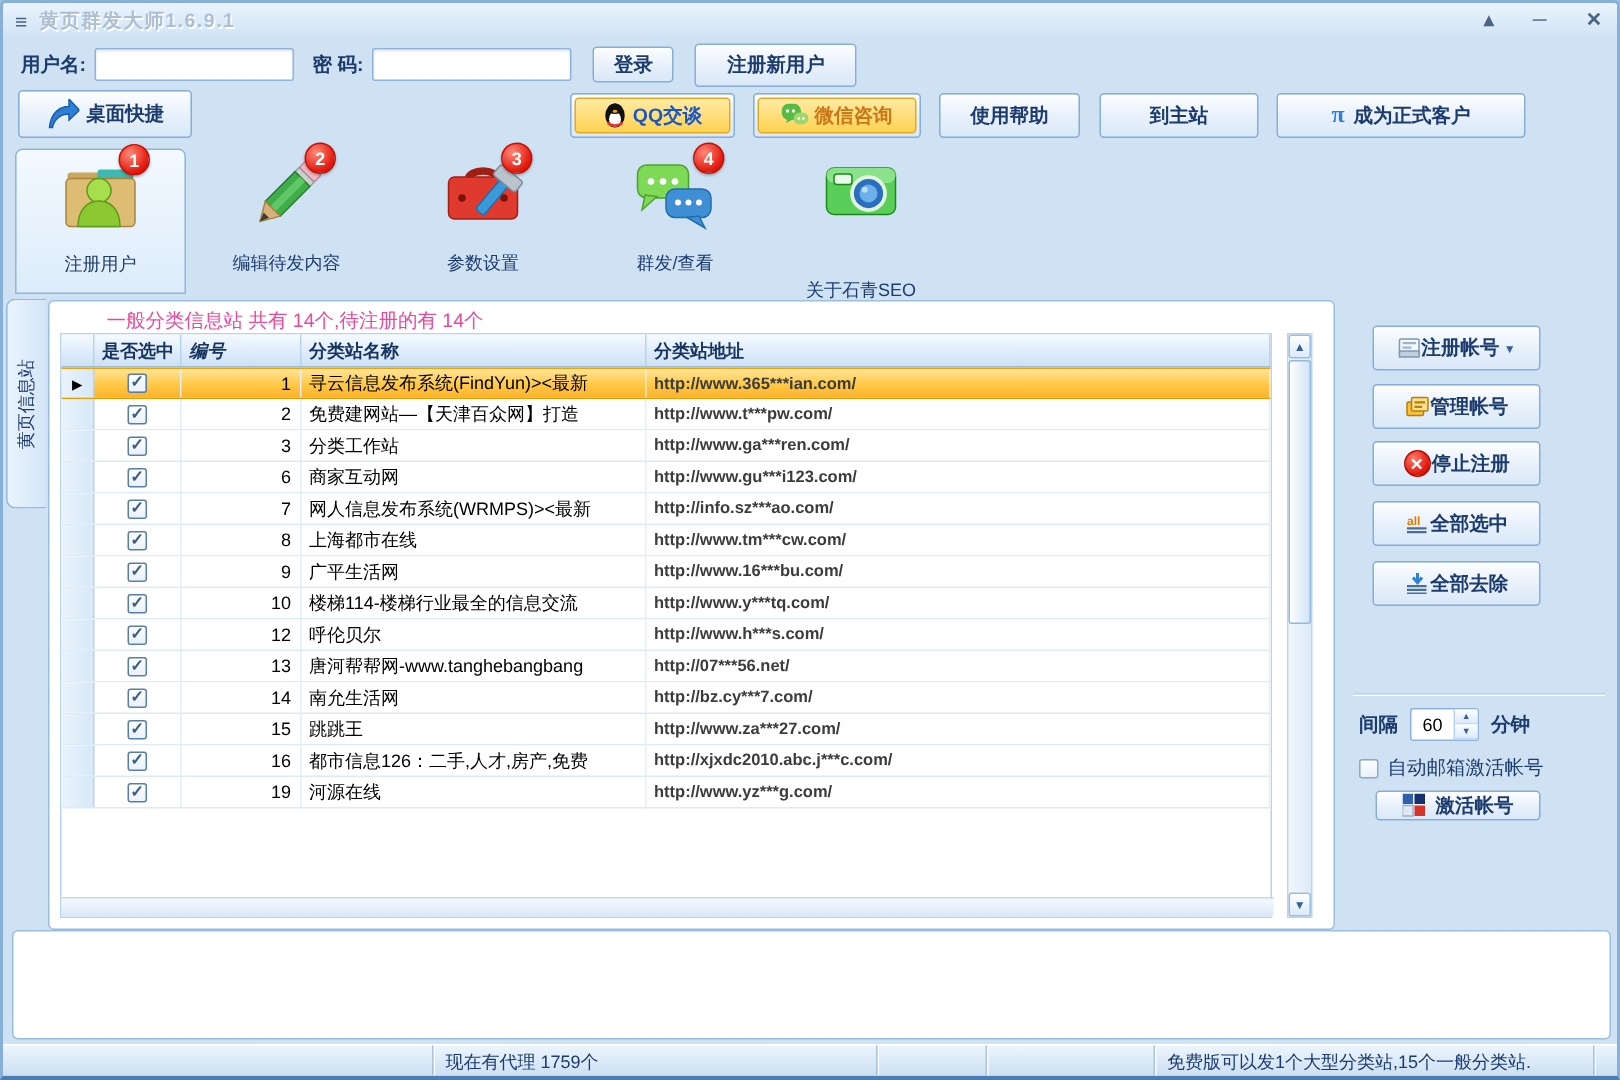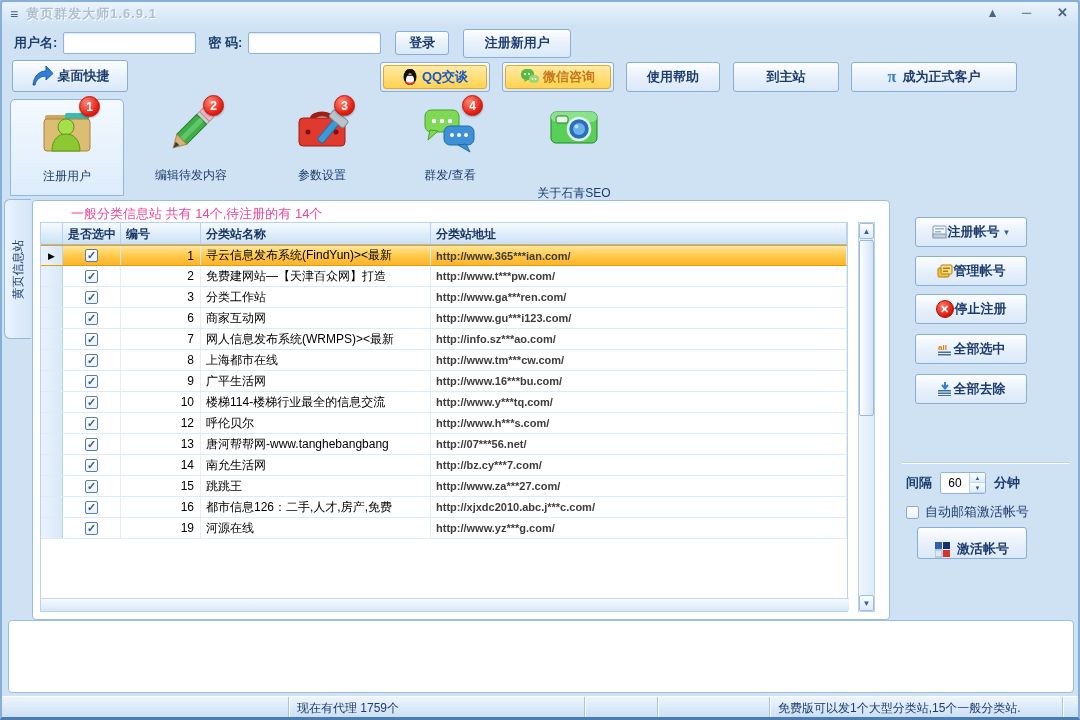--- a/index.html
+++ b/index.html
@@ -65,21 +65,21 @@
 
   
   .mainpanel { position:absolute; left:30px; top:198px; width:858px; height:420px;
                background:#fff; border:1px solid #9cbede; border-radius:4px; }
   .grouplabel { position:absolute; left:10px; top:4px; font-size:13px; color:#ec4899;margin-left:28px; }
   .grid { position:absolute; left:7px; top:21px; width:808px; height:390px; border:1px solid #b9d3ec; background:#fff; }
   .thead { display:flex; height:22px; background:linear-gradient(#f5faff,#dcebfa 60%,#cde1f4);
            border-bottom:1px solid #9cbede; }
   .thead .hc { font-size:12px; font-weight:bold; color:#17345f; padding:3px 0 0 5px; overflow:hidden;
                white-space:nowrap; border-right:1px solid #b9d3ec; }
-  .c-ind { width:22px; flex:none; } .c-chk { width:58px; flex:none; } .c-num { width:80px; flex:none; }
+  .c-ind { width:22px; flex:none; } .c-chk { width:58px; flex:none; } .c-num { width:80px; flex:none;font-style:italic; }
   .c-nm { width:230px; flex:none; } .c-url { flex:1; }
   .trow { display:flex; height:21px; border-bottom:1px solid #dcebf8; background:#fff; }
   .trow .c { overflow:hidden; white-space:nowrap; border-right:1px solid #e3eef9; display:flex; align-items:center; }
   .trow .ind { width:22px; flex:none; justify-content:center; font-size:9px; color:#000;
                background:linear-gradient(90deg,#eaf3fc,#d8e8f7); border-right:1px solid #b9d3ec; }
   .trow .chk { width:58px; flex:none; justify-content:center; }
   .trow .num { width:80px; flex:none; justify-content:flex-end; padding-right:6px; font-size:12px; color:#000; }
   .trow .nm { width:230px; flex:none; padding-left:5px; font-size:12px; color:#000; }
   .trow .url { flex:1; padding-left:5px; font-size:11px; font-weight:bold; color:#3c3c3c; }
   .trow.sel { background:linear-gradient(#ffe59a,#ffc845 55%,#fcb22d); border-top:1px solid #efa30b; border-bottom:1px solid #e89c00; }
@@ -108,21 +108,21 @@
   .rp-div { position:absolute; left:10px; top:262px; width:168px; height:1px; background:#b9d3ec; box-shadow:0 1px 0 #fff; }
   .interval-row { position:absolute; left:14px; top:272px; display:flex; align-items:center; font-size:13px; font-weight:bold; color:#1d3c6e; }
   .spinbox { display:inline-flex; margin:0 8px; border:1px solid #8fb3da; background:#fff; height:22px; border-radius:2px; }
   .spinval { width:28px; text-align:center; font-size:12px; color:#000; font-weight:normal; line-height:20px; }
   .spinbtns { display:flex; flex-direction:column; width:16px; border-left:1px solid #b9d3ec; }
   .spinbtns span { flex:1; font-size:6px; color:#35609c; background:linear-gradient(#fdfeff,#dceafa);
                    display:flex; align-items:center; justify-content:center; border-bottom:1px solid #c4d9ee; }
   .autoemail-row { position:absolute; left:14px; top:303px; display:flex; align-items:center; gap:6px;
                    font-size:13px; color:#1d3c6e; }
   .ucheck { width:13px; height:13px; border:1px solid #93a8c0; background:linear-gradient(#fdfeff,#e9f1f9); border-radius:2px; }
-  .btn-activate { position:absolute; left:25px; top:327px; width:110px; height:32px; gap:6px;align-items:flex-end; }
+  .btn-activate { position:absolute; left:25px; top:327px; width:110px; height:20px; gap:6px; }
 
   
   .bottompanel { position:absolute; left:6px; top:618px; width:1066px; height:73px;
                  background:#fff; border:1px solid #9cbede; border-radius:4px; }
   .statusbar { position:absolute; left:0; top:694px; width:100%; height:23px;
                background:linear-gradient(#ecf5fd,#c9def2); border-top:1px solid #fff; display:flex; }
   .seg { height:100%; border-right:1px solid #a8c4e0; box-shadow:1px 0 0 #fff; display:flex; align-items:center;
          font-size:12px; color:#1d3c6e; padding-left:8px; white-space:nowrap; overflow:hidden; }
   .sg1 { width:287px; } .sg2 { width:296px; } .sg3 { width:73px; } .sg4 { width:112px; }
   .sg5 { width:293px; } .sg6 { flex:1; border-right:none; }

